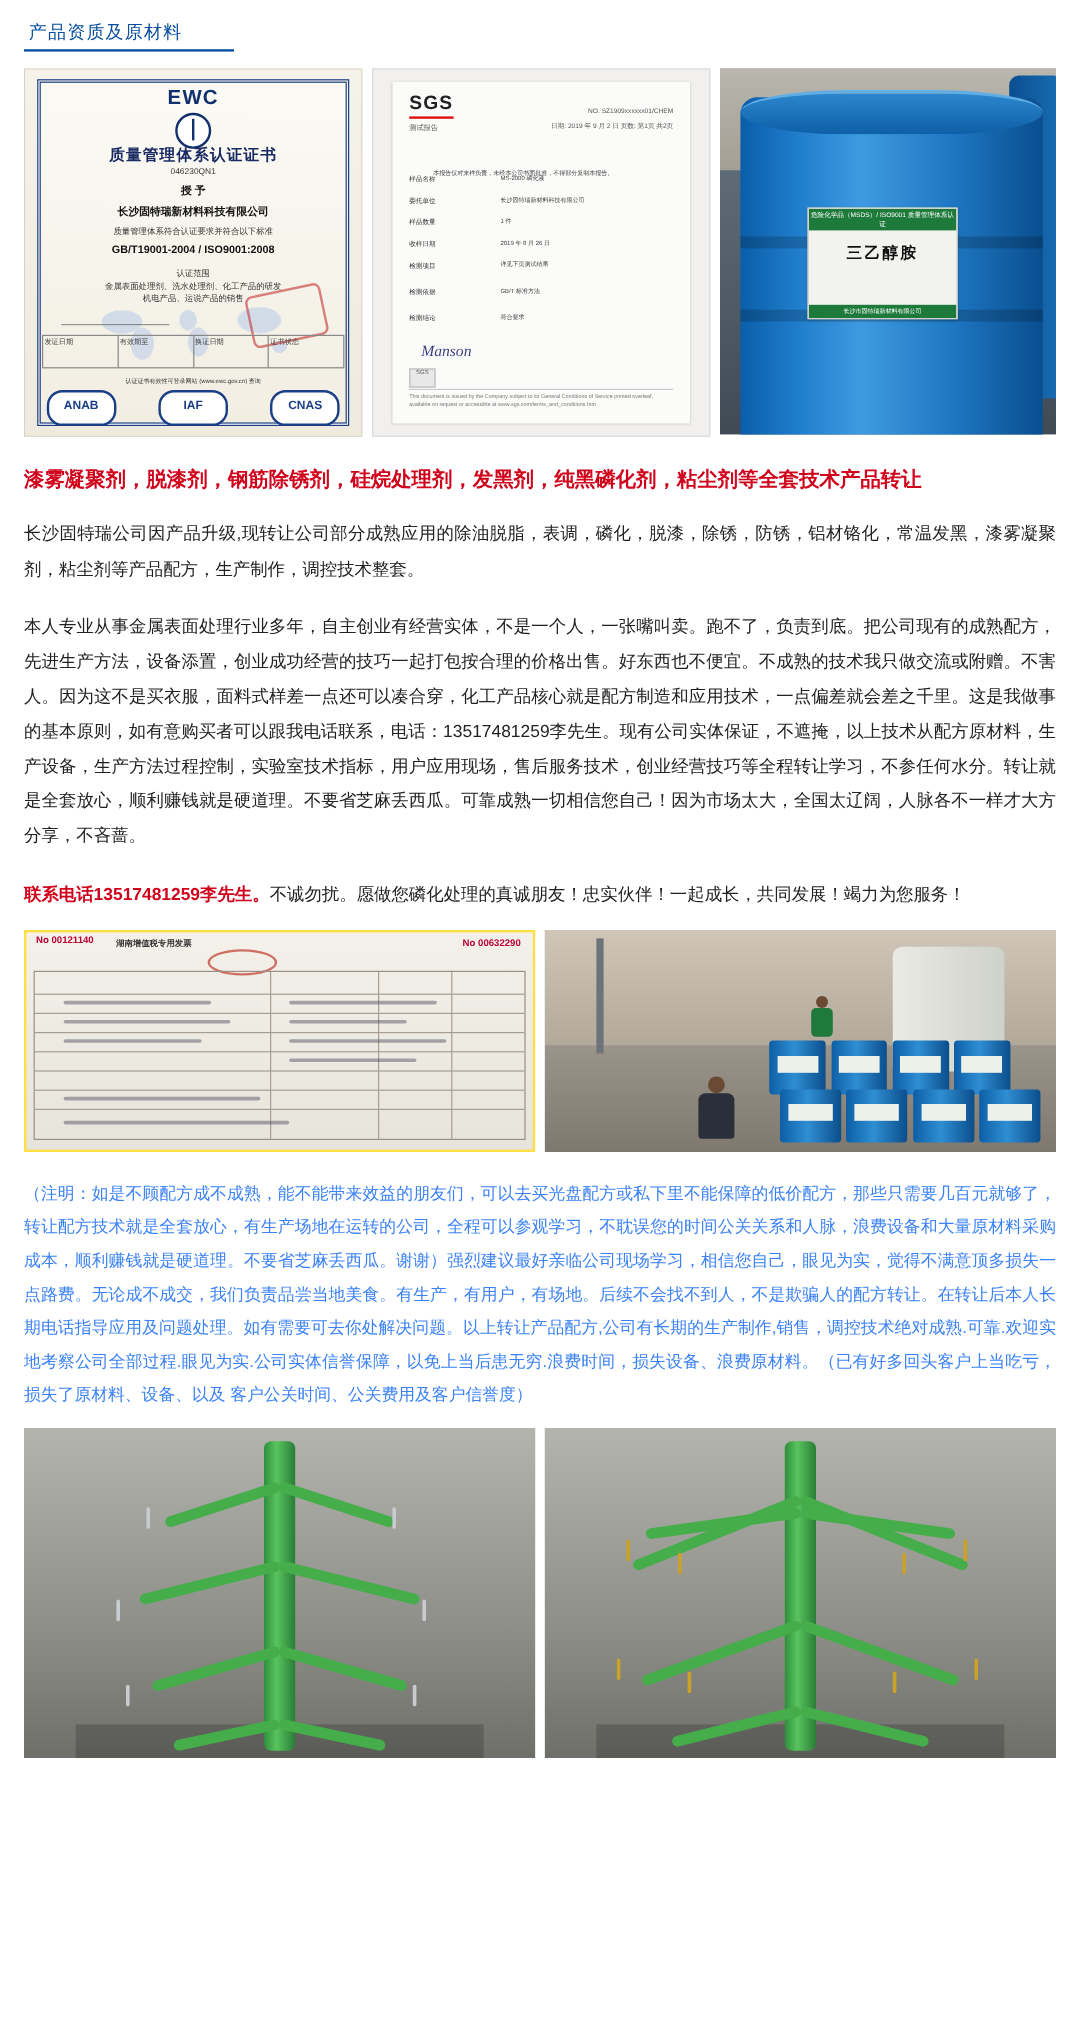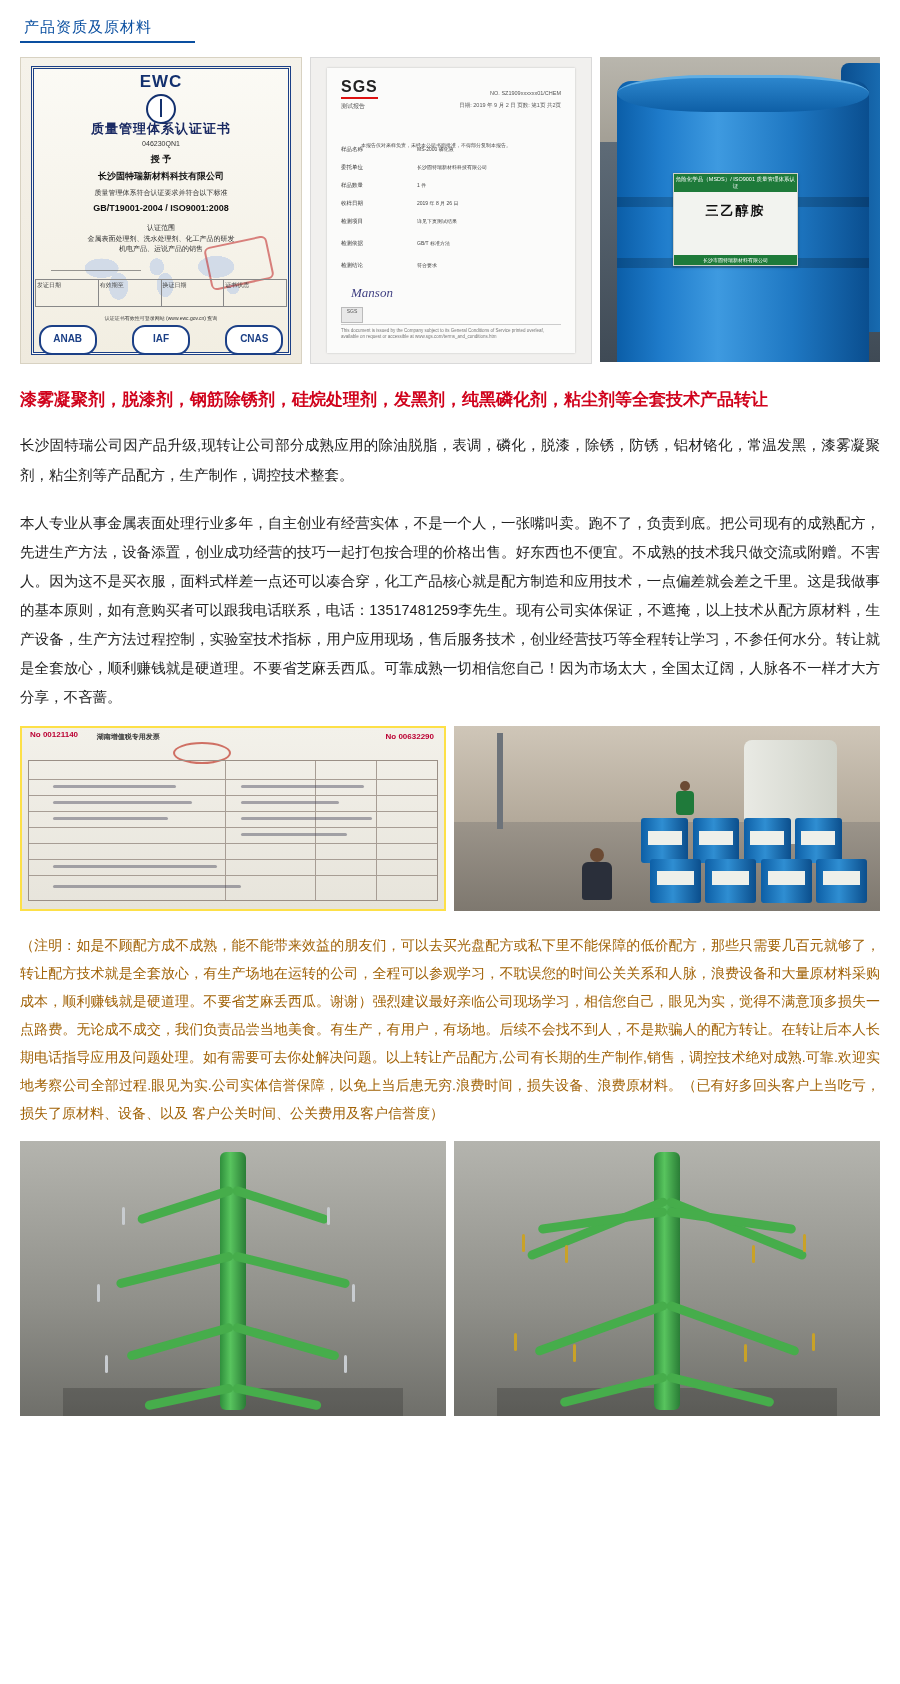--- a/index.html
+++ b/index.html
@@ -230,21 +230,21 @@
   }
   .para.tight { line-height: 2.0; }
   .contact-line {
     font-size: 14.5px;
     line-height: 2.0;
     margin: 20px 20px 0 20px;
   }
   .contact-line .red { color: #d0021b; font-weight: bold; }
   .note {
     font-size: 14px;
-    color: #a16207;
+    color: #3b82f6;
     line-height: 2.0;
     margin: 20px 20px 0 20px;
     text-align: justify;
   }
 
   
   .invoice { background: #fde047; }
   .invoice .paper {
     position: absolute; left: 2px; right: 2px; top: 2px; bottom: 2px;
     background: linear-gradient(#f3f1ea,#e7e4db);
@@ -473,20 +473,23 @@
         <div class="lbl-bot">长沙市固特瑞新材料有限公司</div>
       </div>
     </div>
   </div>
 
   <div class="headline">漆雾凝聚剂，脱漆剂，钢筋除锈剂，硅烷处理剂，发黑剂，纯黑磷化剂，粘尘剂等全套技术产品转让</div>
 
   <div class="para">长沙固特瑞公司因产品升级,现转让公司部分成熟应用的除油脱脂，表调，磷化，脱漆，除锈，防锈，铝材铬化，常温发黑，漆雾凝聚剂，粘尘剂等产品配方，生产制作，调控技术整套。</div>
   <div class="para tight">本人专业从事金属表面处理行业多年，自主创业有经营实体，不是一个人，一张嘴叫卖。跑不了，负责到底。把公司现有的成熟配方，先进生产方法，设备添置，创业成功经营的技巧一起打包按合理的价格出售。好东西也不便宜。不成熟的技术我只做交流或附赠。不害人。因为这不是买衣服，面料式样差一点还可以凑合穿，化工产品核心就是配方制造和应用技术，一点偏差就会差之千里。这是我做事的基本原则，如有意购买者可以跟我电话联系，电话：13517481259李先生。现有公司实体保证，不遮掩，以上技术从配方原材料，生产设备，生产方法过程控制，实验室技术指标，用户应用现场，售后服务技术，创业经营技巧等全程转让学习，不参任何水分。转让就是全套放心，顺利赚钱就是硬道理。不要省芝麻丢西瓜。可靠成熟一切相信您自己！因为市场太大，全国太辽阔，人脉各不一样才大方分享，不吝蔷。</div>
 
+  <div class="contact-line">
+    <span class="red">联系电话13517481259李先生。</span><span>不诚勿扰。愿做您磷化处理的真诚朋友！忠实伙伴！一起成长，共同发展！竭力为您服务！</span>
+  </div>
 
   <div class="img-row row-photos">
 
     <div class="photo invoice">
       <div class="paper"></div>
       <div class="numl">No 00121140</div>
       <div class="hdr">湖南增值税专用发票</div>
       <div class="num">No 00632290</div>
       <div class="redcircle"></div>
       <div class="grid">

